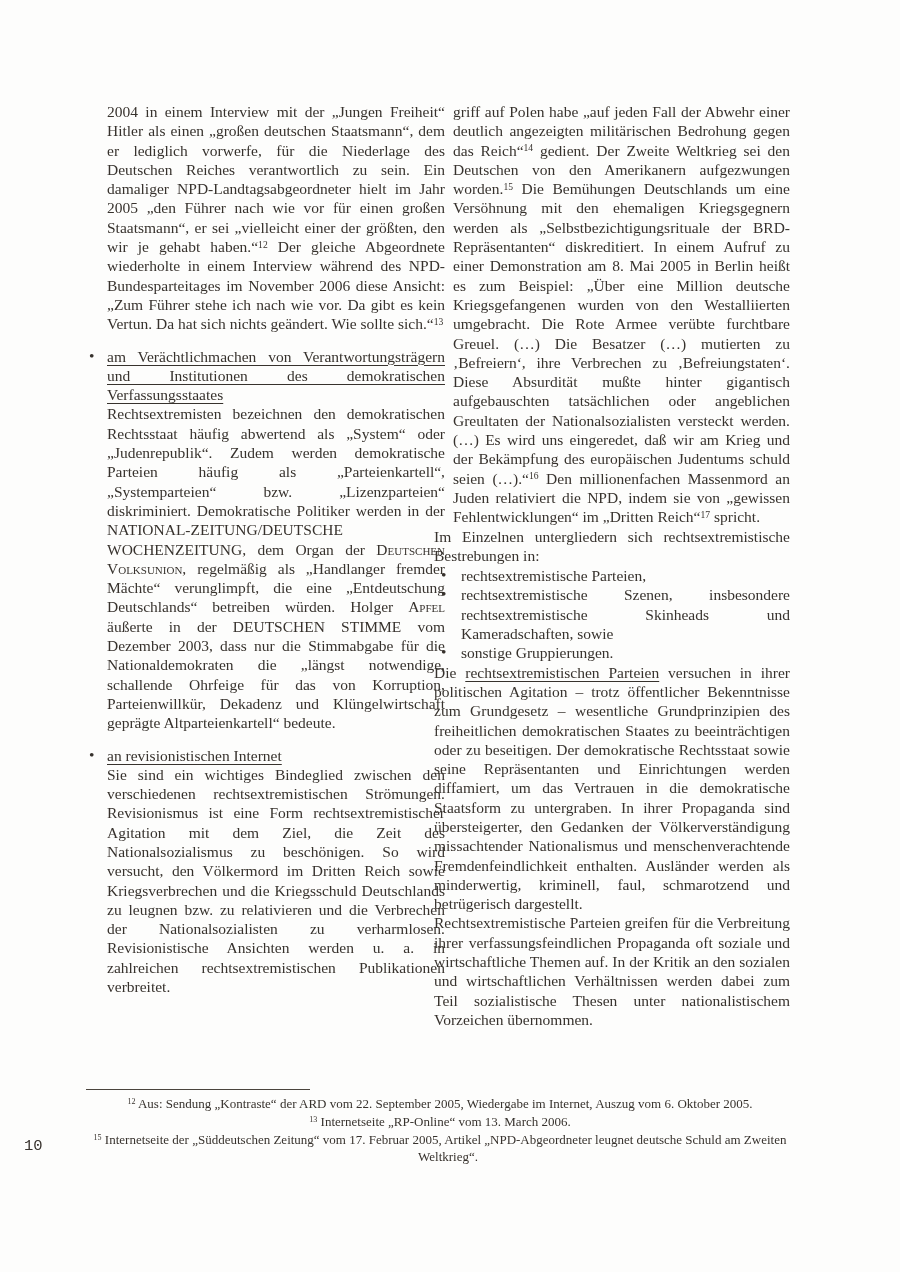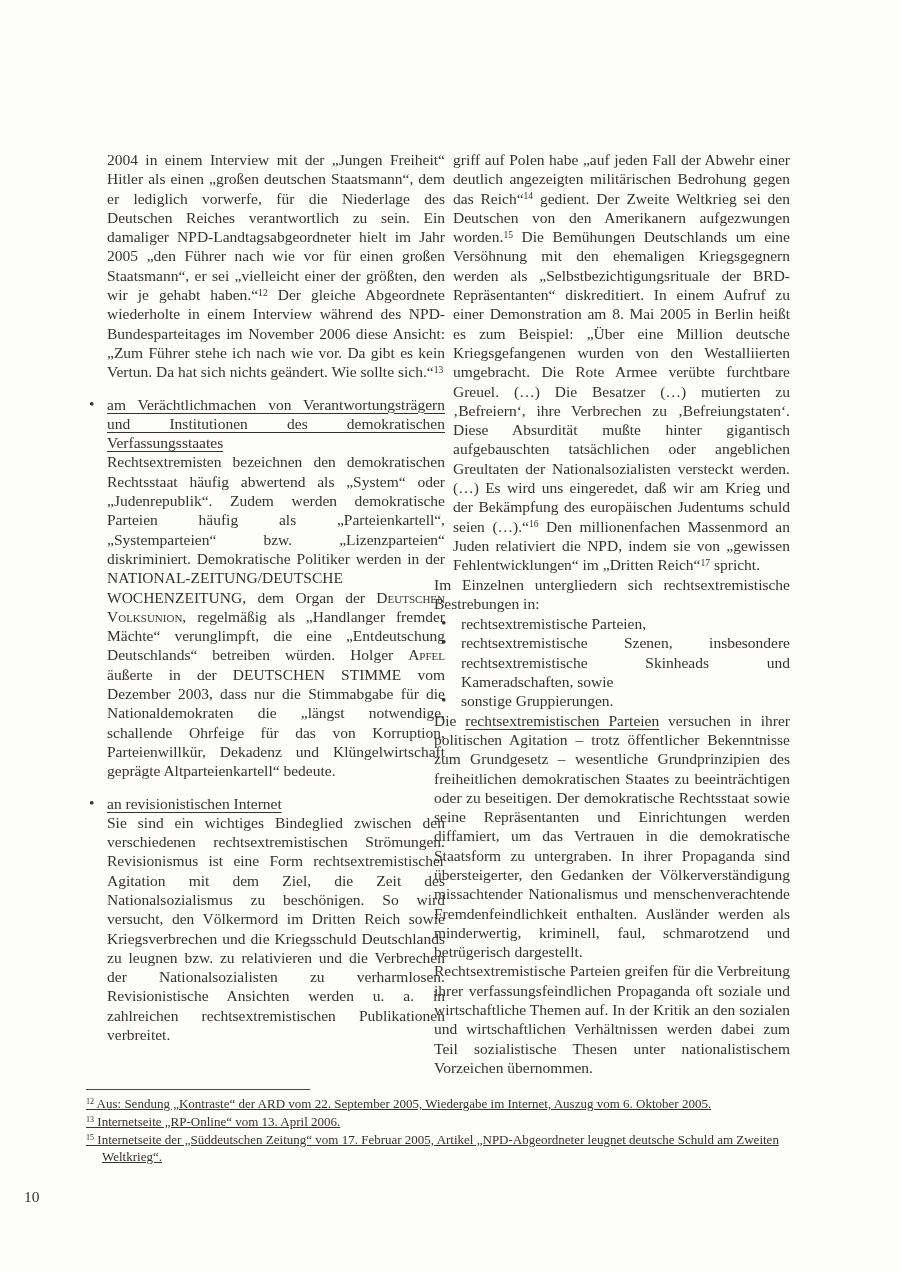--- a/index.html
+++ b/index.html
@@ -11,43 +11,43 @@
   }
   .page{position:absolute;inset:0;}
   .col{
     position:absolute;top:102px;
     font-size:15.5px;line-height:19.3px;
     text-align:justify;
   }
   .col-left{left:88px;width:357px;}
   .col-right{left:434px;width:356px;}
   .para{margin:0;}
-  .indent{padding-left:19px;margin-top:48px;}
+  .indent{padding-left:19px;}
   .gap-s{margin-top:13px;}
   .gap-m{}
   .bullet-item{position:relative;padding-left:19px;}
   .bullet-item > .marker{position:absolute;left:1px;top:-1px;}
   .bullet-heading .u{text-decoration:underline;text-underline-offset:2.5px;text-decoration-thickness:1px;}
   .u{text-decoration:underline;text-underline-offset:2.5px;text-decoration-thickness:1px;}
   .sc{font-variant:small-caps;}
   sup{font-size:0.62em;line-height:0;position:relative;vertical-align:baseline;top:-0.45em;}
   .sublist{margin-top:1px;}
   .sublist-item{position:relative;padding-left:27px;text-align:justify;}
   .sublist-item > .marker{position:absolute;left:7px;top:-1px;}
   .footnote-rule{
     position:absolute;left:86px;top:1089px;width:224px;height:0;
     border-top:1.3px solid #4a443d;
   }
   .footnotes{
     position:absolute;left:86px;top:1095px;width:708px;
-    font-size:13px;line-height:17.8px;text-align:left;text-decoration:underline;
+    font-size:13px;line-height:17.8px;text-align:center;
   }
   .footnote{padding-left:16px;text-indent:-16px;margin:0;}
   .page-number{
-    position:absolute;left:24px;top:1188px;font-size:15.5px;
+    position:absolute;left:24px;top:1137px;font-size:15.5px;font-family:Liberation Mono, monospace;
   }
 </style>
 </head>
 <body>
 
 <div class="page">
   <div class="col col-left">
       <p class="para indent"><span>2004 in einem Interview mit der „Jungen Freiheit“ Hitler als einen „großen deutschen Staatsmann“, dem er lediglich vorwerfe, für die Niederlage des Deutschen Reiches verantwortlich zu sein. Ein damaliger NPD-Landtagsabgeordneter hielt im Jahr 2005 „den Führer nach wie vor für einen großen Staatsmann“, er sei „vielleicht einer der größten, den wir je gehabt haben.“</span><sup>12</sup><span> Der gleiche Abgeordnete wiederholte in einem Interview während des NPD-Bundesparteitages im November 2006 diese Ansicht: „Zum Führer stehe ich nach wie vor. Da gibt es kein Vertun. Da hat sich nichts geändert. Wie sollte sich.“</span><sup>13</sup></p>
       <div class="bullet-item gap-s">
         <span class="marker">•</span>
@@ -67,17 +67,17 @@
         <div class="sublist-item"><span class="marker">•</span><span class="li-text"><span>rechtsextremistische Parteien,</span></span></div>
         <div class="sublist-item"><span class="marker">•</span><span class="li-text"><span>rechtsextremistische Szenen, insbesondere rechtsextremistische Skinheads und Kameradschaften, sowie</span></span></div>
         <div class="sublist-item"><span class="marker">•</span><span class="li-text"><span>sonstige Gruppierungen.</span></span></div>
       </div>
       <p class="para gap-m"><span>Die </span><span class="u">rechtsextremistischen Parteien</span><span> versuchen in ihrer politischen Agitation – trotz öffentlicher Bekenntnisse zum Grundgesetz – wesentliche Grundprinzipien des freiheitlichen demokratischen Staates zu beeinträchtigen oder zu beseitigen. Der demokratische Rechtsstaat sowie seine Repräsentanten und Einrichtungen werden diffamiert, um das Vertrauen in die demokratische Staatsform zu untergraben. In ihrer Propaganda sind übersteigerter, den Gedanken der Völkerverständigung missachtender Nationalismus und menschenverachtende Fremdenfeindlichkeit enthalten. Ausländer werden als minderwertig, kriminell, faul, schmarotzend und betrügerisch dargestellt.</span></p>
       <p class="para"><span>Rechtsextremistische Parteien greifen für die Verbreitung ihrer verfassungsfeindlichen Propaganda oft soziale und wirtschaftliche Themen auf. In der Kritik an den sozialen und wirtschaftlichen Verhältnissen werden dabei zum Teil sozialistische Thesen unter nationalistischem Vorzeichen übernommen.</span></p>
     </div>
   <div class="footnote-rule"></div>
   <div class="footnotes">
       <p class="footnote"><sup>12</sup><span> Aus: Sendung „Kontraste“ der ARD vom 22. September 2005, Wiedergabe im Internet, Auszug vom 6. Oktober 2005.</span></p>
-      <p class="footnote"><sup>13</sup><span> Internetseite „RP-Online“ vom 13. April 2006.</span></p>
+      <p class="footnote"><sup>13</sup><span> Internetseite „RP-Online“ vom 13. March 2006.</span></p>
       <p class="footnote"><sup>15</sup><span> Internetseite der „Süddeutschen Zeitung“ vom 17. Februar 2005, Artikel „NPD-Abgeordneter leugnet deutsche Schuld am Zweiten Weltkrieg“.</span></p>
     </div>
   <div class="page-number">10</div>
 </div>
 
 </body></html>

